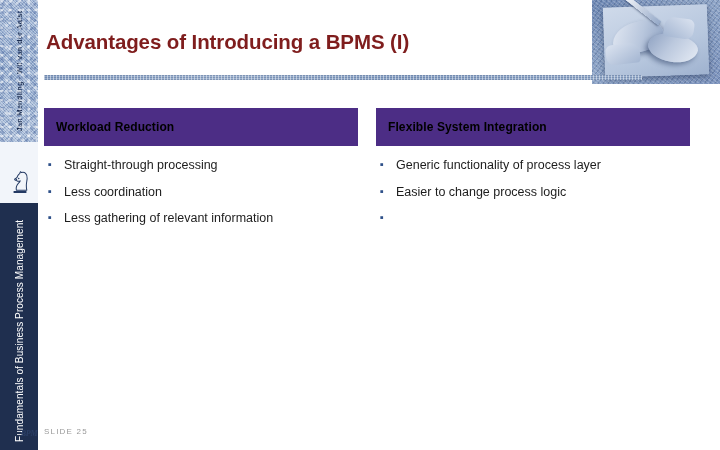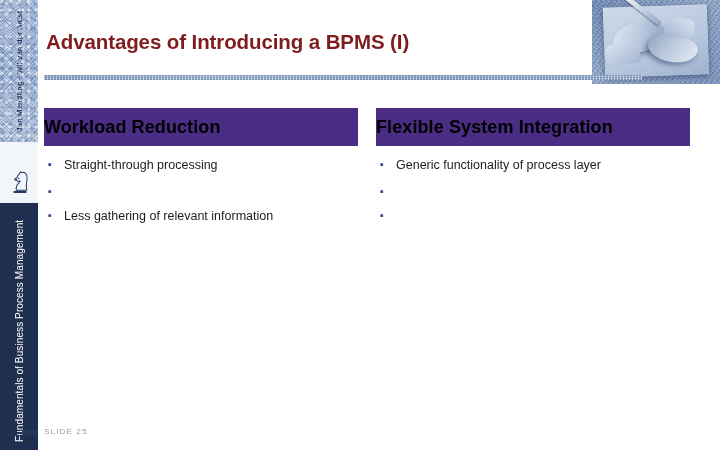--- a/index.html
+++ b/index.html
@@ -235,26 +235,26 @@
     top: 108px;
     width: 646px;
     display: flex;
     gap: 18px;
   }
   .col { width: 314px; }
 
   .col-header {
     background: #4c2d85;
     color: #000000;
-    font-size: 18px;
+    font-size: 12px;
     font-weight: bold;
     height: 38px;
     display: flex;
     align-items: center;
-    padding-left: 0;
+    padding-left: 12px;
     box-sizing: border-box;
     letter-spacing: .1px;
   }
 
   .bullets {
     margin: 0;
     padding: 12px 0 0 0;
     list-style: none;
   }
   .bullet {
@@ -330,37 +330,39 @@
 
   <div class="col">
     <div class="col-header">Workload Reduction</div>
     <ul class="bullets">
       <li class="bullet">
         <span class="bullet-marker">▪</span>
         <span class="bullet-text">Straight-through processing</span>
       </li>
       <li class="bullet">
         <span class="bullet-marker">▪</span>
+        <span class="bullet-text">Less coordination</span>
       </li>
       <li class="bullet">
         <span class="bullet-marker">▪</span>
         <span class="bullet-text">Less gathering of relevant information</span>
       </li>
     </ul>
   </div>
 
   <div class="col">
     <div class="col-header">Flexible System Integration</div>
     <ul class="bullets">
       <li class="bullet">
         <span class="bullet-marker">▪</span>
         <span class="bullet-text">Generic functionality of process layer</span>
       </li>
       <li class="bullet">
         <span class="bullet-marker">▪</span>
+        <span class="bullet-text">Easier to change process logic</span>
       </li>
       <li class="bullet">
         <span class="bullet-marker">▪</span>
       </li>
     </ul>
   </div>
 
 </div>
 
 <div class="slide-number">SLIDE 25</div>

